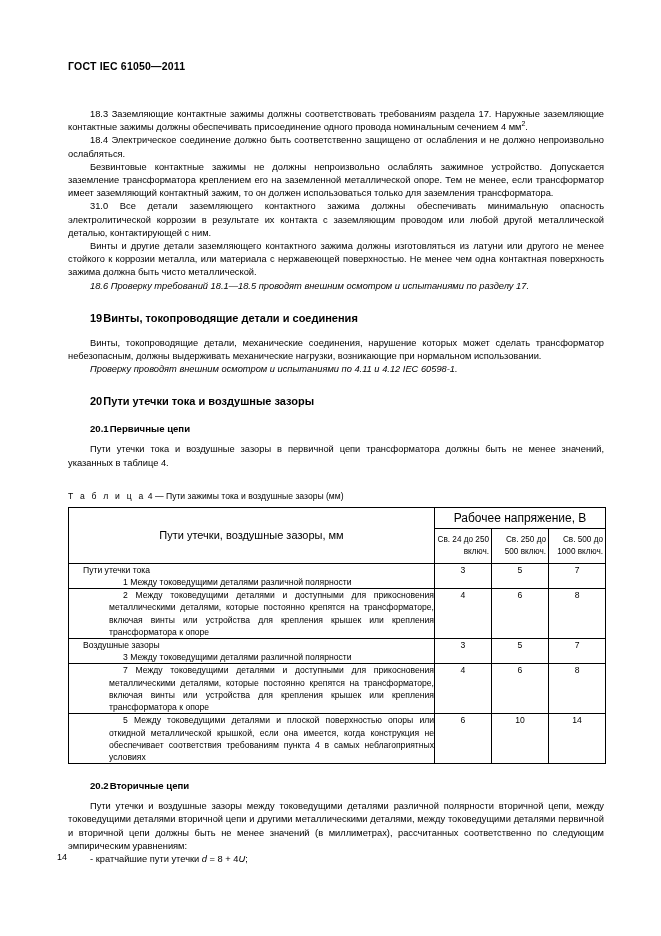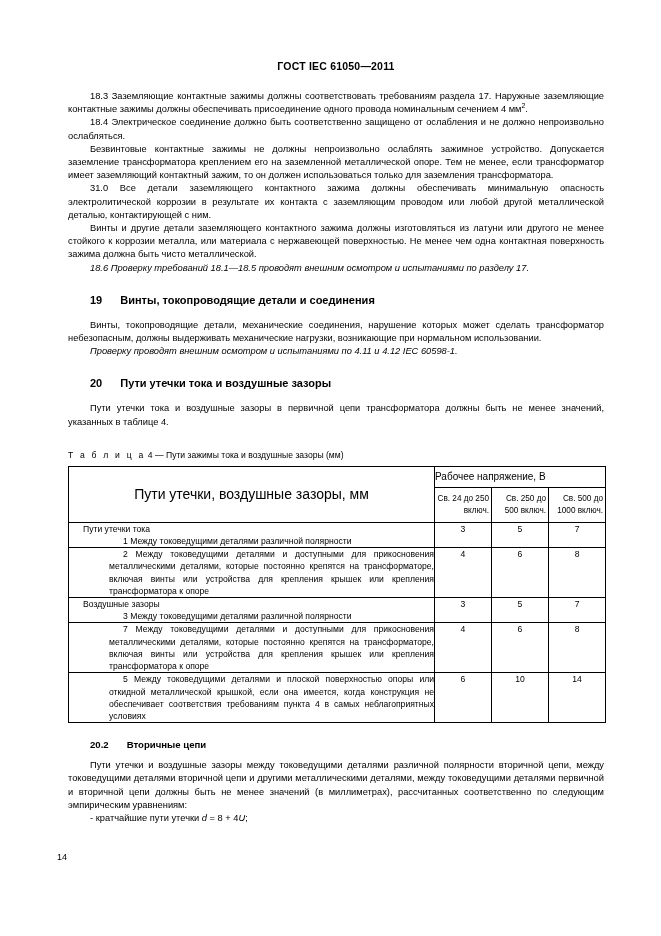--- a/index.html
+++ b/index.html
@@ -27,23 +27,22 @@
     left: 68px;
     top: 60px;
     width: 536px;
   }
 
   
   .doc-header {
     font-size: 10.5px;
     font-weight: bold;
     letter-spacing: 0.2px;
-    margin-bottom: 18px;
+    margin-bottom: 36px;
     white-space: nowrap;
-    text-align: center;
   }
 
   
   .para {
     font-size: 9.3px;
     line-height: 13.2px;
     text-align: justify;
     text-justify: inter-word;
     margin: 0 0 0 0;
     hyphens: manual;
@@ -61,21 +60,21 @@
   .h1 {
     font-size: 11px;
     font-weight: bold;
     margin: 19px 0 13px 22px;
   }
   .h2 {
     font-size: 9.6px;
     font-weight: bold;
     margin: 16px 0 9px 22px;
   }
-  .h1 .hnum, .h2 .hnum { margin-right: 18px; text-align: right; }
+  .h1 .hnum, .h2 .hnum { margin-right: 1px; text-align: right; }
 
   
   .table-caption {
     font-size: 8.6px;
     margin: 21px 0 6px 0;
   }
   .table-caption .sp {
     letter-spacing: 2.2px;
   }
 
@@ -86,29 +85,29 @@
     table-layout: fixed;
     font-size: 8.5px;
   }
   table.t4 td, table.t4 th {
     border: 1px solid #000000;
     padding: 0;
     vertical-align: top;
     font-weight: normal;
   }
   table.t4 th.grouphdr {
-    text-align: left;
+    text-align: center;
     vertical-align: middle;
     height: 20px;
-    font-size: 10px;
+    font-size: 12px;
   }
   table.t4 th.rowhdr {
     text-align: center;
     vertical-align: middle;
-    font-size: 14px;
+    font-size: 11px;
     padding: 0 22px;
   }
   table.t4 th.colhdr {
     text-align: right;
     vertical-align: middle;
     font-size: 8.2px;
     line-height: 11.5px;
     height: 30px;
     padding: 2px 2px;
   }
@@ -161,20 +160,23 @@
     </div>
 
     <p class="para indent">Винты, токопроводящие детали, механические соединения, нарушение которых может сделать трансформатор небезопасным, должны выдерживать механические нагрузки, возникающие при нормальном использовании.</p>
 
     <p class="para indent italic">Проверку проводят внешним осмотром и испытаниями по 4.11 и 4.12 IEC 60598-1.</p>
 
     <div class="h1">
       <span class="hnum">20</span><span>Пути утечки тока и воздушные зазоры</span>
     </div>
 
+    <div class="h2">
+      <span class="hnum">20.1</span><span>Первичные цепи</span>
+    </div>
 
     <p class="para indent">Пути утечки тока и воздушные зазоры в первичной цепи трансформатора должны быть не менее значений, указанных в таблице 4.</p>
 
     <div class="table-caption">
       <span class="sp">Т а б л и ц а</span><span>&nbsp;</span><span>4</span><span>&nbsp;</span><span>—</span><span>&nbsp;</span><span>Пути зажимы тока и воздушные зазоры (мм)</span>
     </div>
 
     <table class="t4">
       <colgroup>
         <col style="width:366px">

